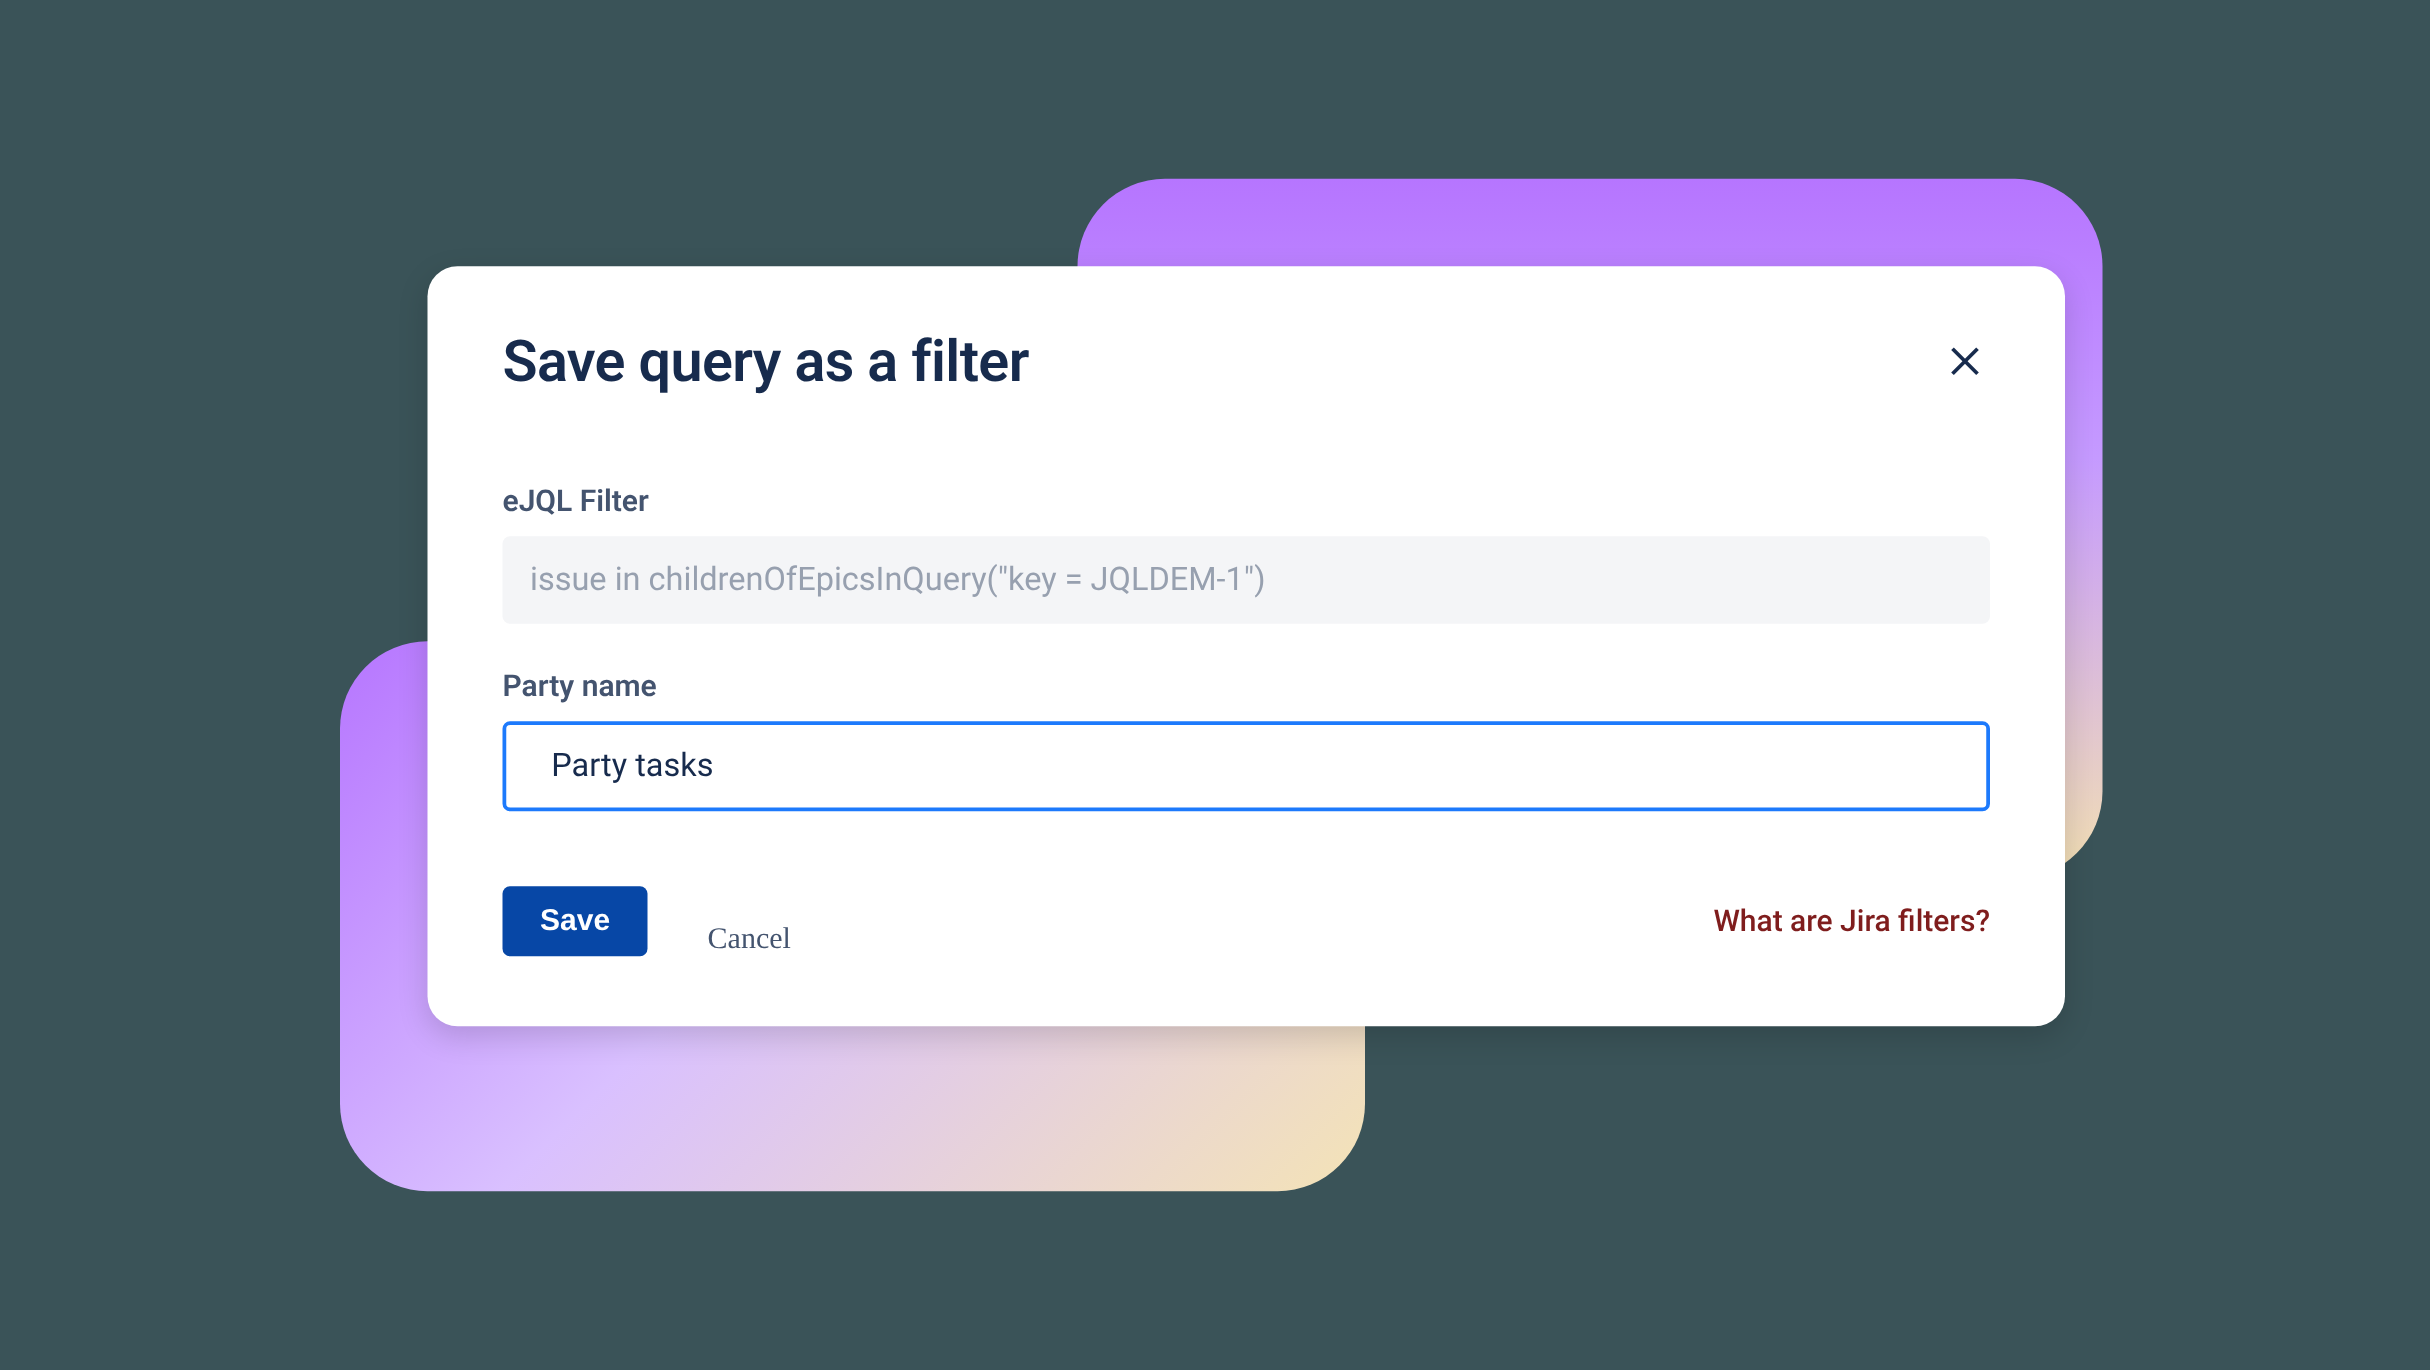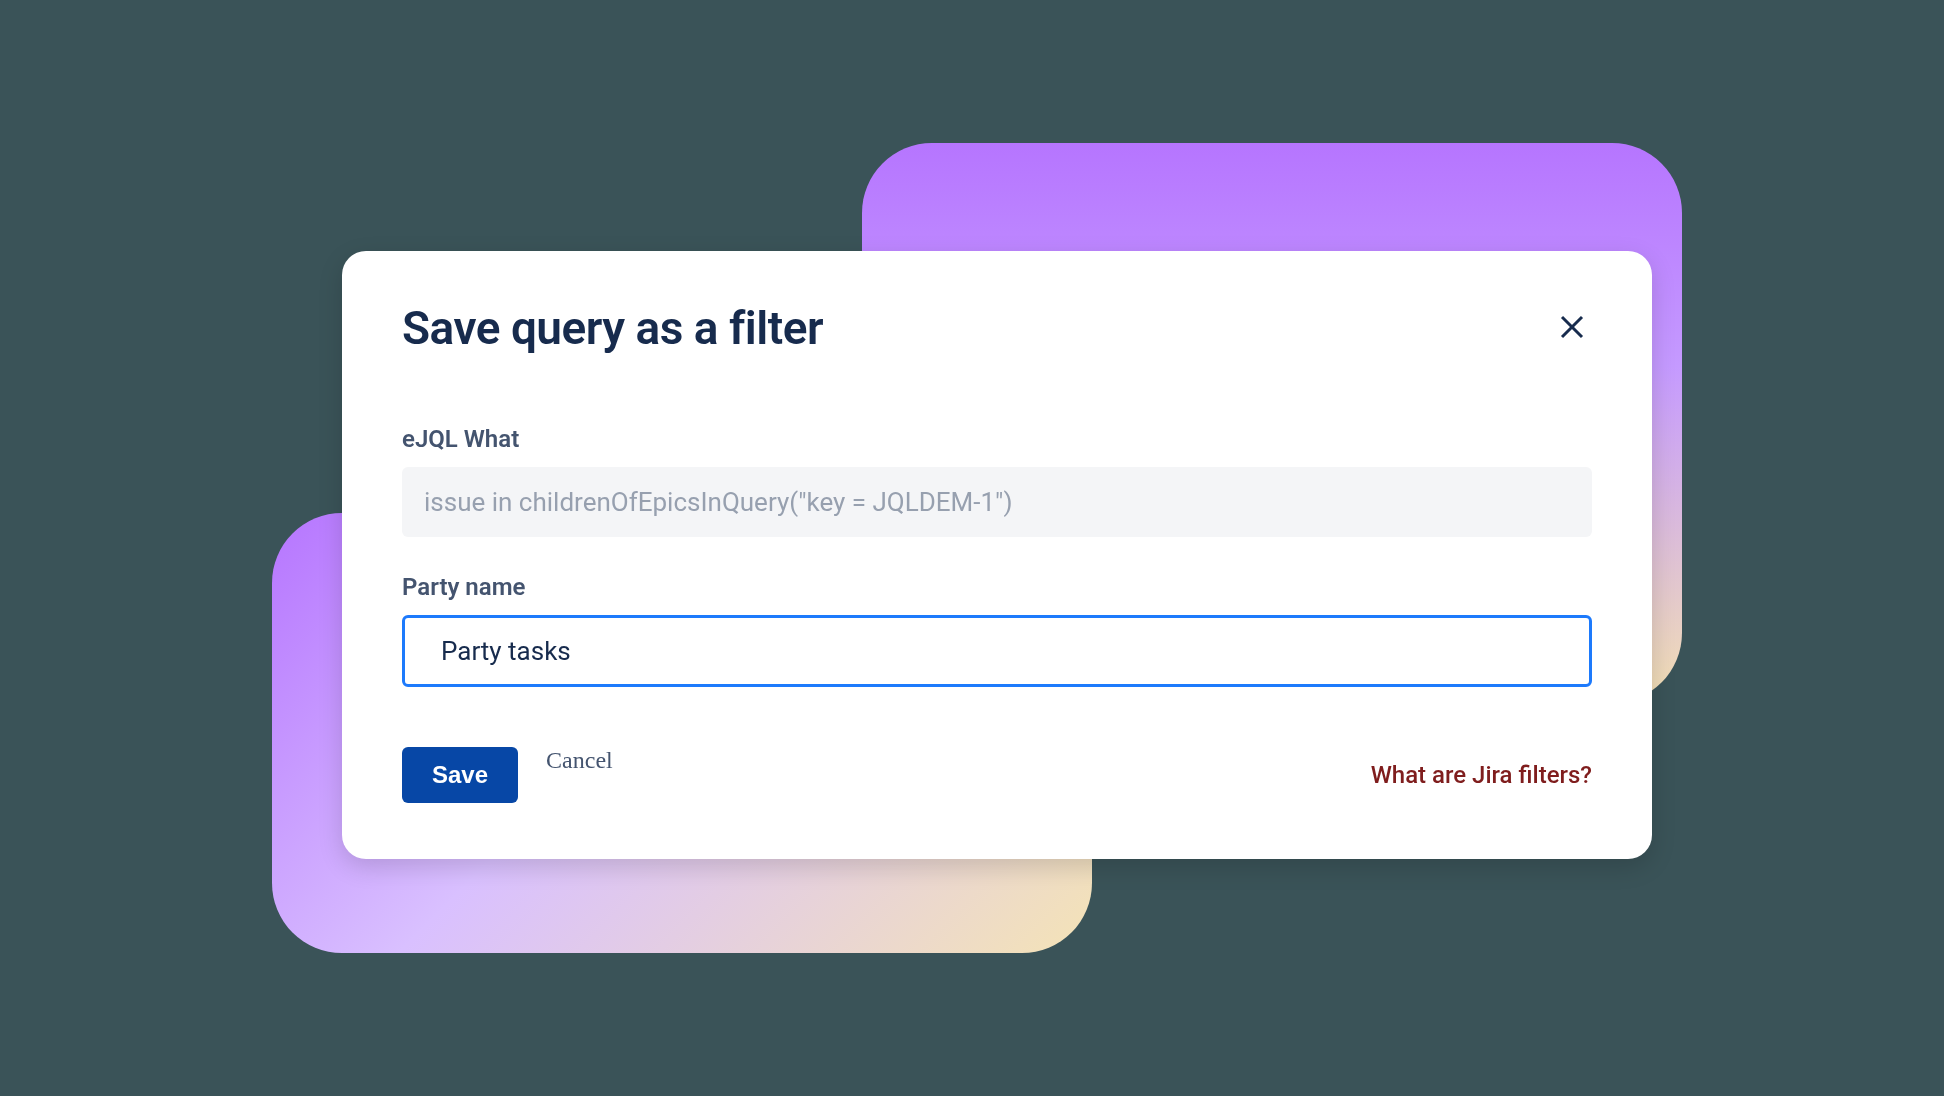--- a/index.html
+++ b/index.html
@@ -33,21 +33,20 @@
     width: 820px; height: 440px;
     background: linear-gradient(135deg, #b675ff 0%, #d9c0ff 45%, #f4e3b6 100%);
   }
   .modal {
     position: absolute;
     top: 110px; left: 130px; right: 80px;
     background: #ffffff;
     border-radius: 24px;
     padding: 50px 60px 56px 60px;
     box-shadow: 0 8px 24px rgba(0,0,0,0.15);
-    margin-top: 38px;
   }
   .modal-header {
     display: flex;
     align-items: flex-start;
     justify-content: space-between;
   }
   .modal-title {
     font-size: 46px;
     font-weight: 600;
     color: #172b4d;
@@ -85,21 +84,21 @@
     color: #172b4d;
     outline: none;
     font-family: inherit;
   }
   .footer {
     margin-top: 60px;
     display: flex;
     align-items: center;
     justify-content: space-between;
   }
-  .footer-left { display: flex; align-items: flex-start; gap: 28px; }
+  .footer-left { display: flex; align-items: flex-end; gap: 48px; }
   .btn-primary {
     background: #0747a6;
     color: #ffffff;
     font-size: 24px;
     font-weight: 600;
     border: none;
     border-radius: 6px;
     padding: 14px 30px;
     cursor: pointer;
   }
@@ -132,21 +131,21 @@
       <h1 class="modal-title">Save query as a filter</h1>
       <div class="close-btn">
         <svg viewBox="0 0 24 24" fill="none">
             <line x1="4" y1="4" x2="20" y2="20"></line>
             <line x1="20" y1="4" x2="4" y2="20"></line>
           </svg>
       </div>
     </div>
 
     <div class="section">
-      <div class="label">eJQL What</div>
+      <div class="label">eJQL Filter</div>
       <div class="readonly-box">issue in childrenOfEpicsInQuery("key = JQLDEM-1")</div>
     </div>
 
     <div class="section">
       <div class="label">Party name</div>
       <input type="text" class="text-input" value="Party tasks" style="">
     </div>
 
     <div class="footer">
       <div class="footer-left">

